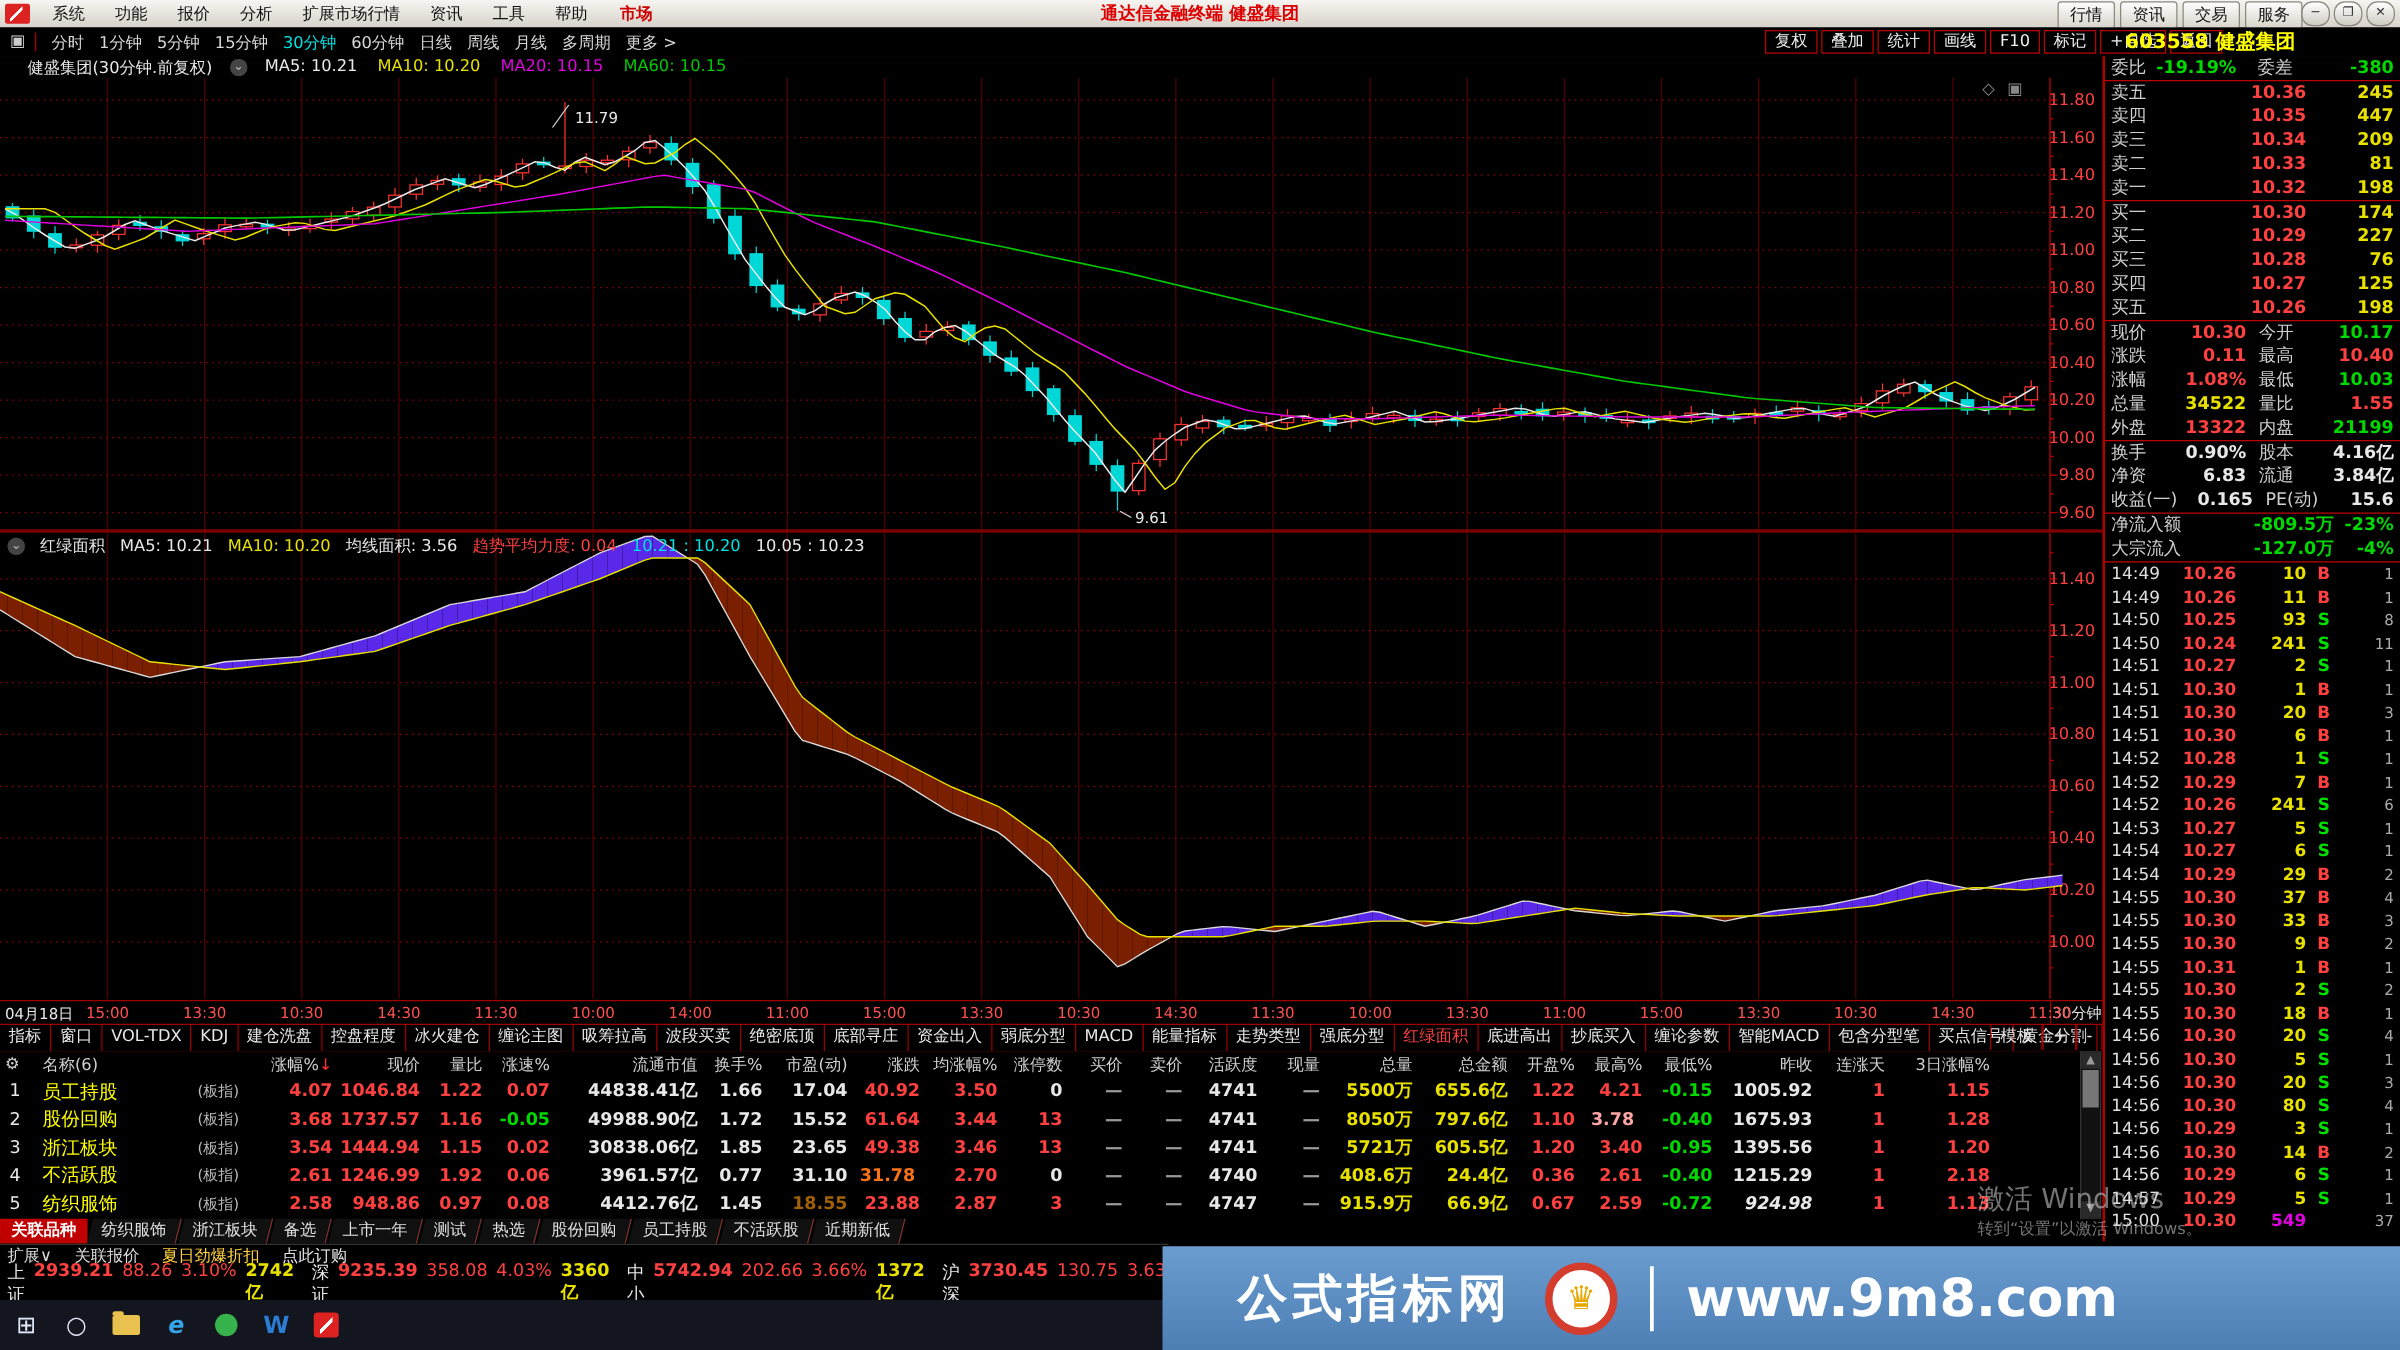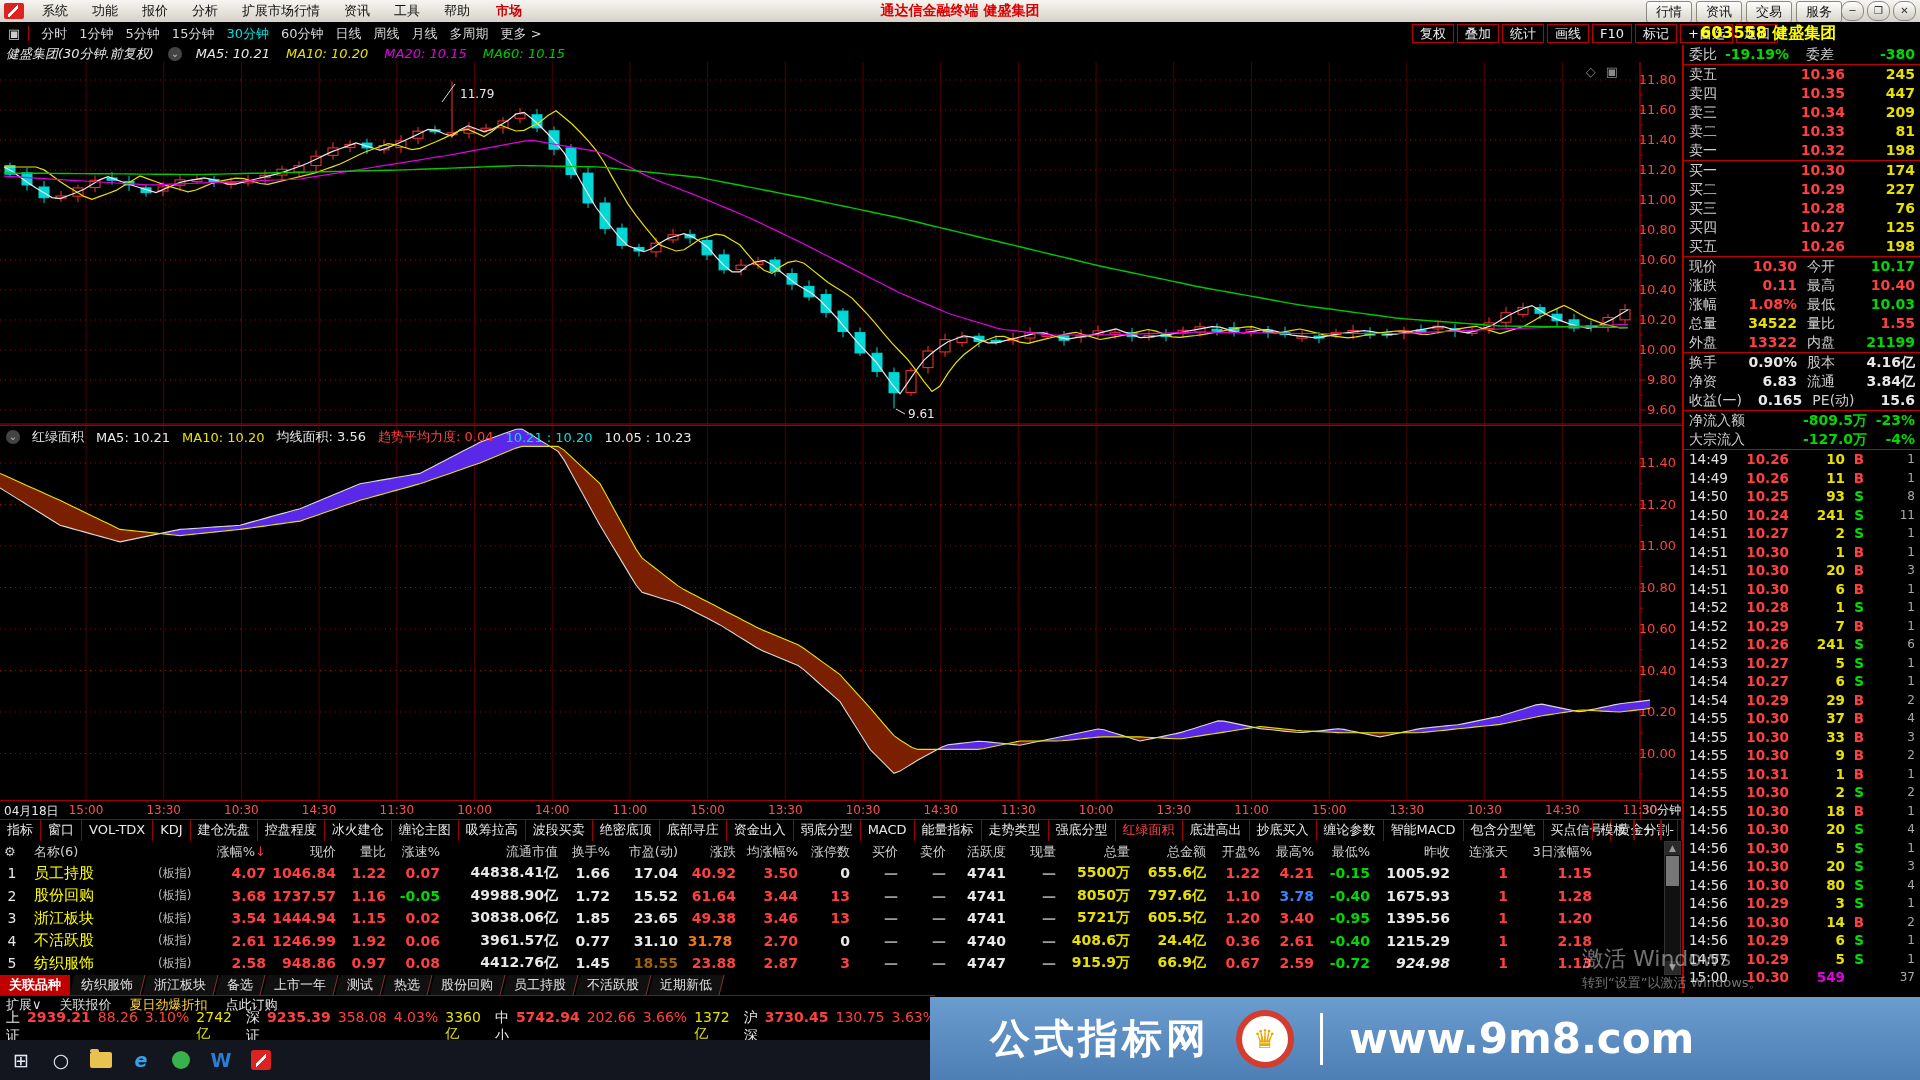--- a/index.html
+++ b/index.html
@@ -18,21 +18,21 @@
   .win-btn{width:21px;height:18px;border:1px solid #8a887f;border-radius:9px;background:linear-gradient(#fff,#cfcbc2);font-size:10px;line-height:17px;text-align:center;color:#333;}
   
   #toolbar{position:absolute;left:0;top:22px;width:1920px;height:23px;background:#000;display:flex;align-items:center;font-size:13px;color:#ddd;border-bottom:1px solid #300;}
   #layout-icon{color:#ccc;margin:0 6px 0 8px;font-size:13px;border-right:1px solid #a00;padding-right:8px;}
   .period{padding:0 6px;color:#d8d8d8;}
   .period.active{color:#00e1e1;}
   #right-tools{position:absolute;left:1412px;display:flex;gap:3px;}
   .rtool{border:1px solid #b00;color:#eee;padding:0 7px;height:17px;line-height:17px;font-size:13px;background:#000;}
   #symbol{position:absolute;left:1700px;color:#ffff00;font-weight:bold;font-size:16px;}
   
-  #chart-label-row{position:absolute;left:0;top:45px;width:1682px;height:17px;font-size:13px;display:flex;gap:14px;align-items:center;padding-left:6px;box-sizing:border-box;background:#000;font-style:italic;}
+  #chart-label-row{position:absolute;left:0;top:45px;width:1682px;height:17px;font-size:13px;display:flex;gap:14px;align-items:center;padding-left:22px;box-sizing:border-box;background:#000;}
   .chev-ico{display:inline-block;width:14px;height:14px;border-radius:50%;background:#444;color:#bbb;font-size:10px;line-height:13px;text-align:center;}
   #candle-pane{position:absolute;left:0;top:62px;width:1682px;height:363px;background:#000;}
   #pane-icons{position:absolute;right:54px;top:2px;color:#888;font-size:13px;letter-spacing:10px;}
   #indicator-pane{position:absolute;left:0;top:425px;width:1682px;height:375px;background:#000;border-top:1px solid #a00000;}
   #ind-header{position:absolute;left:6px;top:2px;font-size:13px;display:flex;gap:12px;align-items:center;}
   #date-axis{position:absolute;left:0;top:800px;width:1682px;height:19px;background:#000;border-top:1px solid #a00000;font-size:12px;}
   .xlab{position:absolute;top:2px;transform:translateX(-50%);color:#ff5050;}
   #xlab-first{position:absolute;left:4px;top:2px;color:#e8e8e8;}
   #axis-corner{position:absolute;left:1640px;top:0;width:41px;height:18px;border-left:1px solid #a00000;color:#e8e8e8;text-align:center;line-height:18px;font-size:12px;}
   
@@ -62,21 +62,21 @@
   .btab.first>span{transform:none;}
   #expand-row{position:absolute;left:0;top:995px;width:935px;height:18px;background:#000;display:flex;gap:18px;font-size:13px;color:#ddd;align-items:center;padding-left:6px;box-sizing:border-box;border-top:1px solid #333;}
   #promo{color:#ffd23f;}
   #promo2{color:#e8e8e8;}
   
   #status-bar{position:absolute;left:0;top:1013px;width:935px;height:27px;background:#000;display:flex;align-items:center;font-size:14px;gap:8px;padding-left:6px;box-sizing:border-box;}
   .idx-name{color:#e8e8e8;}
   .idx-val{color:#ff4040;font-weight:bold;}
   .idx-chg{color:#ff4040;}
   .idx-pct{color:#ff4040;}
-  .idx-amt{color:#e8e100;margin-right:6px;}
+  .idx-amt{color:#e8e100;margin-right:6px;font-weight:bold;}
   
   #taskbar{position:absolute;left:0;top:1040px;width:1920px;height:40px;background:#14161f;display:flex;align-items:center;gap:10px;padding-left:6px;box-sizing:border-box;}
   .tb-ico{width:30px;height:30px;display:flex;align-items:center;justify-content:center;font-size:19px;color:#dfe7f5;}
   .ico-folder{width:22px;height:16px;background:#e8c14f;border-radius:2px;position:relative;}
   .ico-folder::before{content:"";position:absolute;top:-3px;left:0;width:9px;height:3px;background:#e8c14f;border-radius:2px 2px 0 0;}
   .ico-green{width:18px;height:18px;border-radius:50%;background:#37b24d;}
   .ico-tdx{width:20px;height:20px;background:#d22;border-radius:3px;position:relative;}
   .ico-tdx::after{content:"";position:absolute;left:5px;top:3px;width:10px;height:14px;background:linear-gradient(135deg,transparent 44%,#fff 44%,#fff 60%,transparent 60%);}
   
   #right-panel{position:absolute;left:1682px;top:45px;width:238px;height:948px;background:#000;border-left:2px solid #b00000;box-sizing:border-box;font-size:14px;}
@@ -929,21 +929,21 @@
         <span class="cell" style="color: rgb(255, 64, 64); font-weight: bold;">61.64</span>
         <span class="cell" style="color: rgb(255, 64, 64); font-weight: bold;">3.44</span>
         <span class="cell" style="color: rgb(255, 64, 64); font-weight: bold;">13</span>
         <span class="cell" style="color: rgb(153, 153, 153); font-weight: bold;">—</span>
         <span class="cell" style="color: rgb(153, 153, 153); font-weight: bold;">—</span>
         <span class="cell" style="color: rgb(232, 232, 232); font-weight: bold;">4741</span>
         <span class="cell" style="color: rgb(153, 153, 153); font-weight: bold;">—</span>
         <span class="cell" style="color: rgb(232, 225, 0); font-weight: bold;">8050万</span>
         <span class="cell" style="color: rgb(232, 225, 0); font-weight: bold;">797.6亿</span>
         <span class="cell" style="color: rgb(255, 64, 64); font-weight: bold;">1.10</span>
-        <span class="cell" style="color: #3b82f6; font-weight: bold;">3.78</span>
+        <span class="cell" style="color: #fca5a5; font-weight: bold; text-align: center;">3.78</span>
         <span class="cell" style="color: rgb(0, 216, 0); font-weight: bold;">-0.40</span>
         <span class="cell" style="color: rgb(232, 232, 232); font-weight: bold;">1675.93</span>
         <span class="cell" style="color: rgb(255, 64, 64); font-weight: bold;">1</span>
         <span class="cell" style="color: rgb(255, 64, 64); font-weight: bold;">1.28</span>
       </div>
       <div class="trow" style="grid-template-columns: 30px 124px 60px 58px 70px 50px 54px 118px 52px 68px 58px 62px 52px 48px 48px 60px 50px 74px 76px 54px 54px 56px 80px 58px 84px;">
         <span class="cell rownum">3</span>
         <span class="cell left rowname">浙江板块</span>
         <span class="cell left rowtag">(板指)</span>
         <span class="cell" style="color: rgb(255, 64, 64); font-weight: bold;">3.54</span>

